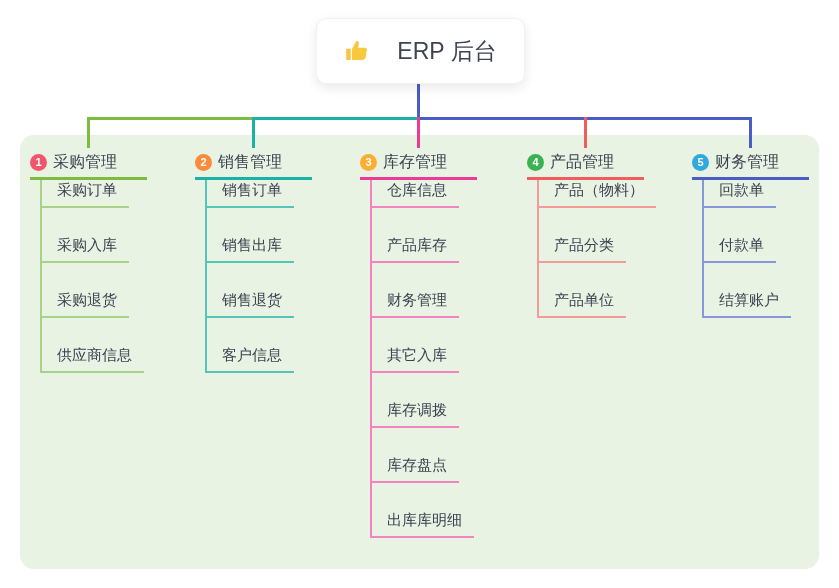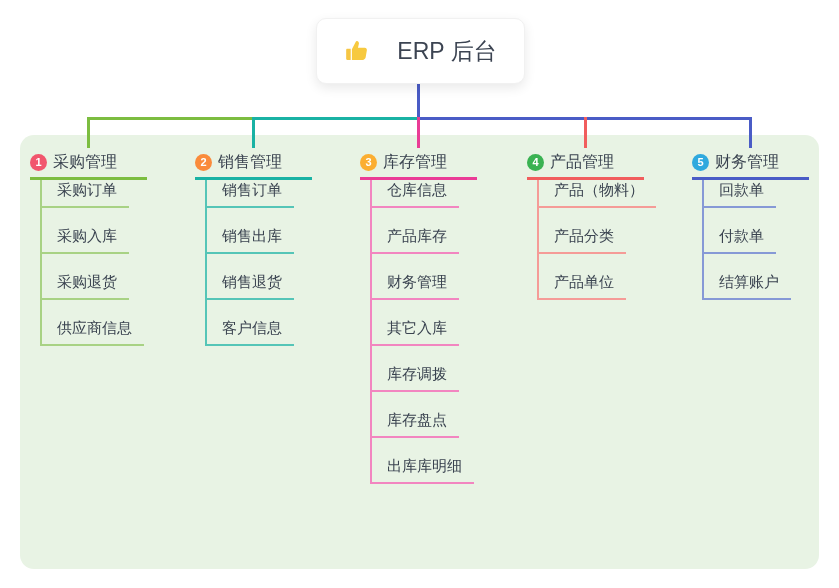--- a/index.html
+++ b/index.html
@@ -36,21 +36,21 @@
   }
   .branch-label{font-size:16px;color:#3a4350;white-space:nowrap;}
   .children{
     margin-left:10px;border-left:2px solid var(--light);
     width:fit-content;
   }
   .child{
     font-size:15px;color:#3a4350;line-height:20px;white-space:nowrap;
     padding:0 12px 6px 15px;border-bottom:2px solid var(--light);width:fit-content;
   }
-  .child + .child{margin-top:18px;}
+  .child + .child{margin-top:27px;}
 </style>
 </head>
 <body>
 
 <div id="canvas" style="--root-line: #4A5CC6; --panel-bg: #E8F3E4; background: rgb(255, 255, 255);">
 
   <div class="panel"></div>
 
   <div class="root">
     <span style="display:flex;">

